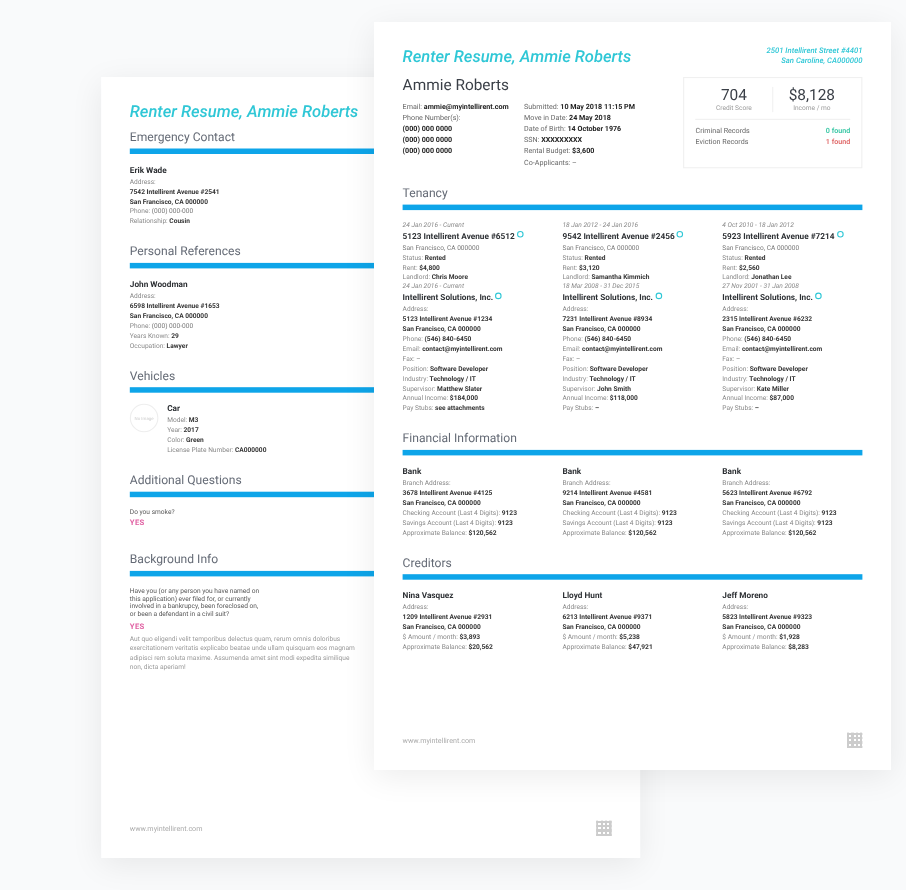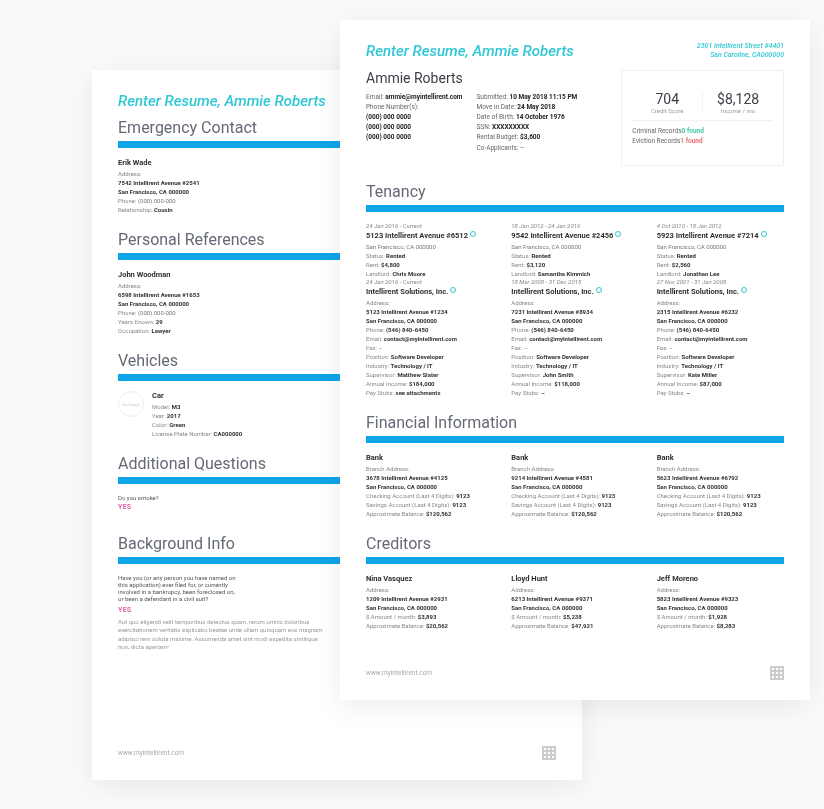--- a/index.html
+++ b/index.html
@@ -40,26 +40,26 @@
   .doc-addr {
     color: #2fc7d6;
     font-size: 7px;
     text-align: right;
     font-style: italic;
     font-weight: 500;
     line-height: 1.3;
   }
   .head-row { display: flex; justify-content: space-between; align-items: flex-start; }
   .section-h {
-    font-size: 16px;
+    font-size: 11px;
     color: #646a75;
     font-weight: 400;
     margin-top: 16px;
     margin-bottom: 10px;
-    border-bottom: 7px solid #0ea5e9;
+    border-bottom: 5px solid #0ea5e9;
     padding-bottom: 4px;
   }
   .section-h.first { margin-top: 8px; }
   .cols { display: flex; gap: 18px; }
   .col { flex: 1; min-width: 0; }
   .name { font-size: 7.5px; font-weight: 700; color: #2d3034; margin-bottom: 2px; }
   .mini { font-size: 6px; color: #777; line-height: 1.5; }
   .mini .lbl { color: #888; }
   .mini b { color: #333; font-weight: 700; }
   .q { font-size: 6px; color: #555; margin-bottom: 2px; max-width: 120px;}
@@ -72,30 +72,30 @@
   .qr { width: 14px; height: 14px; background:
     repeating-linear-gradient(90deg,#ccc 0 2px,transparent 2px 4px),
     repeating-linear-gradient(0deg,#ccc 0 2px,transparent 2px 4px);
   }
   .vehicle { display:flex; gap:8px; align-items:flex-start;}
   .noimg { width:26px;height:26px;border:1px solid #eee;border-radius:50%;
     display:flex;align-items:center;justify-content:center;font-size:4px;color:#ccc;}
   
   .summary { display:flex; gap:16px; margin-top:10px;}
   .sum-left { flex:1.7;}
-  .sum-right { flex:1; border:1px solid #f0f0f0; padding:20px 10px;}
+  .sum-right { flex:1; border:1px solid #f0f0f0; padding:8px 10px;}
   .person-name{font-size:14px;color:#3a3f47;font-weight:400;margin-bottom:6px;}
   .kv {font-size:6.5px;color:#666;line-height:1.55;}
   .kv b{color:#222;font-weight:700;}
   .score-row{display:flex;text-align:center;border-bottom:1px solid #f0f0f0;padding-bottom:6px;margin-bottom:6px;}
   .score-cell{flex:1;}
   .score-cell + .score-cell{border-left:1px solid #f0f0f0;}
   .big-num{font-size:14px;color:#3a3f47;font-weight:400;}
   .sub{font-size:6px;color:#999;}
-  .rec-row{display:flex;font-size:6.5px;color:#666;margin-top:2px;}
+  .rec-row{display:flex;justify-content:space-between;font-size:6.5px;color:#666;margin-top:2px;}
   .green{color:#39c7a5;font-weight:600;}
   .red{color:#e06a6a;font-weight:600;}
   .date-range{font-size:6px;font-style:italic;color:#888;}
   .addr-line{font-size:7.5px;font-weight:700;color:#2d3034;margin:2px 0;}
   .verify{display:inline-block;width:6px;height:6px;border:1px solid #2fc7d6;border-radius:50%;vertical-align:1px;margin-left:2px;}
   .sum-left-inner{display:flex;gap:14px;}
 </style>
 </head>
 <body>
 

